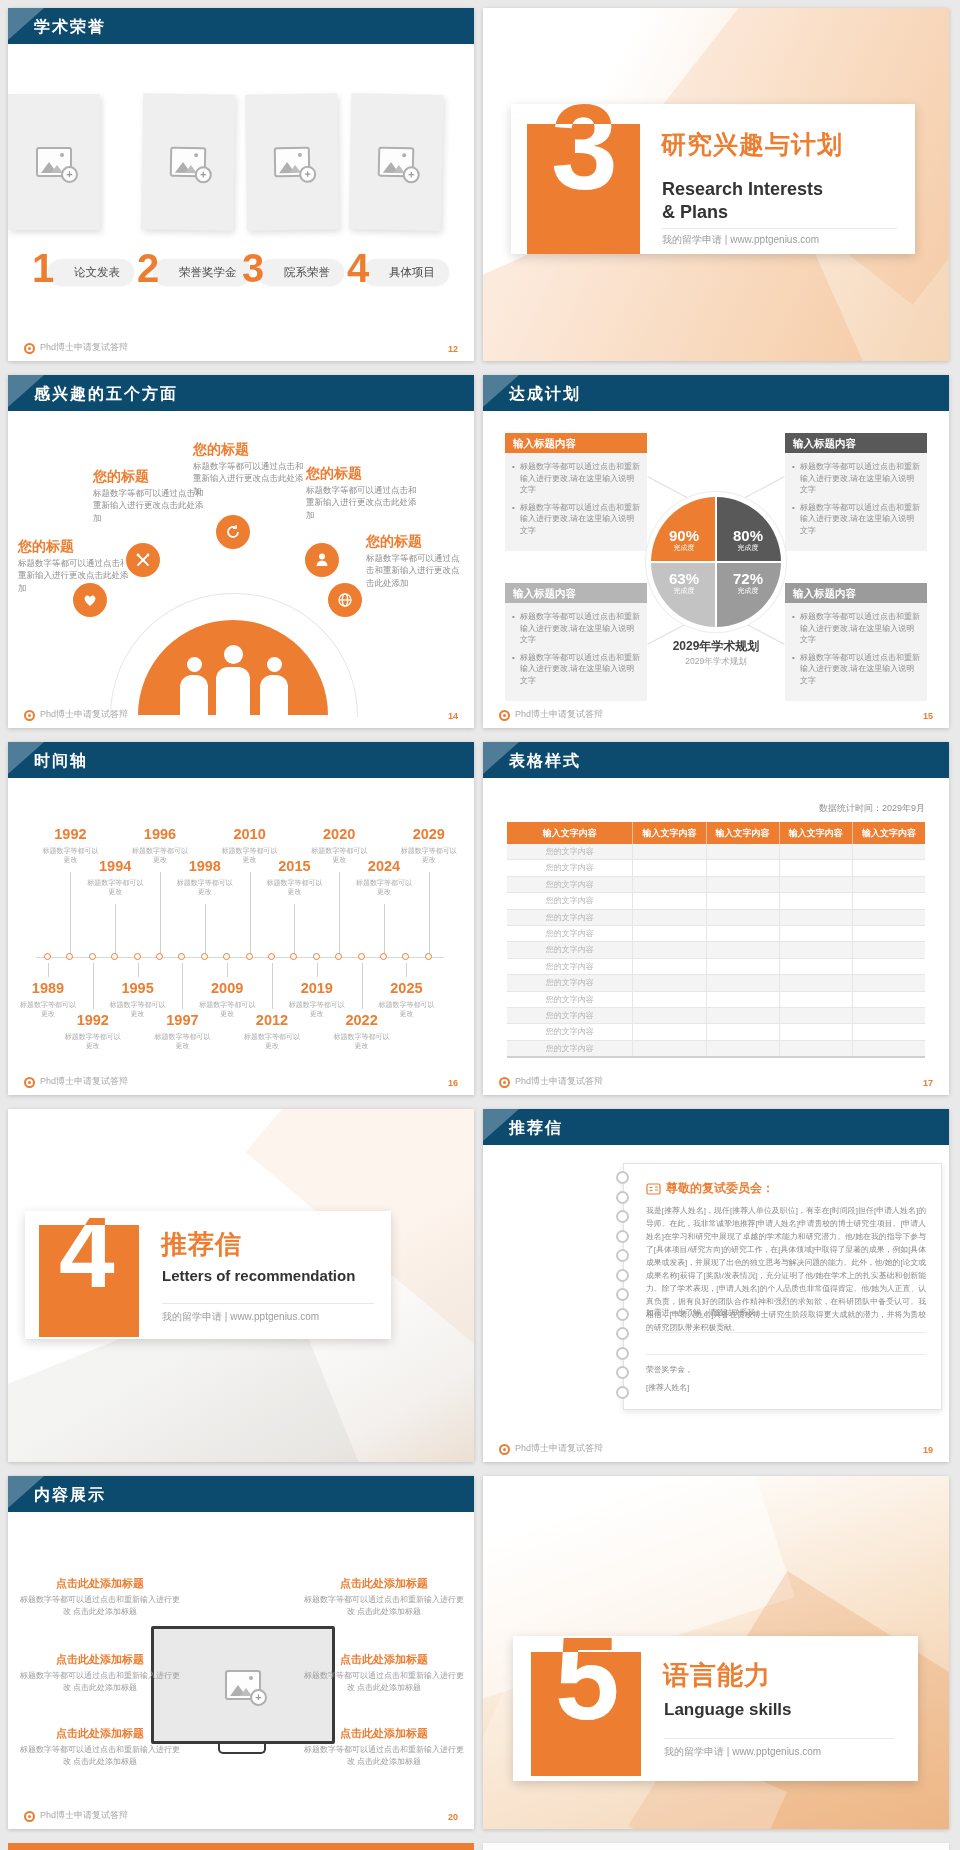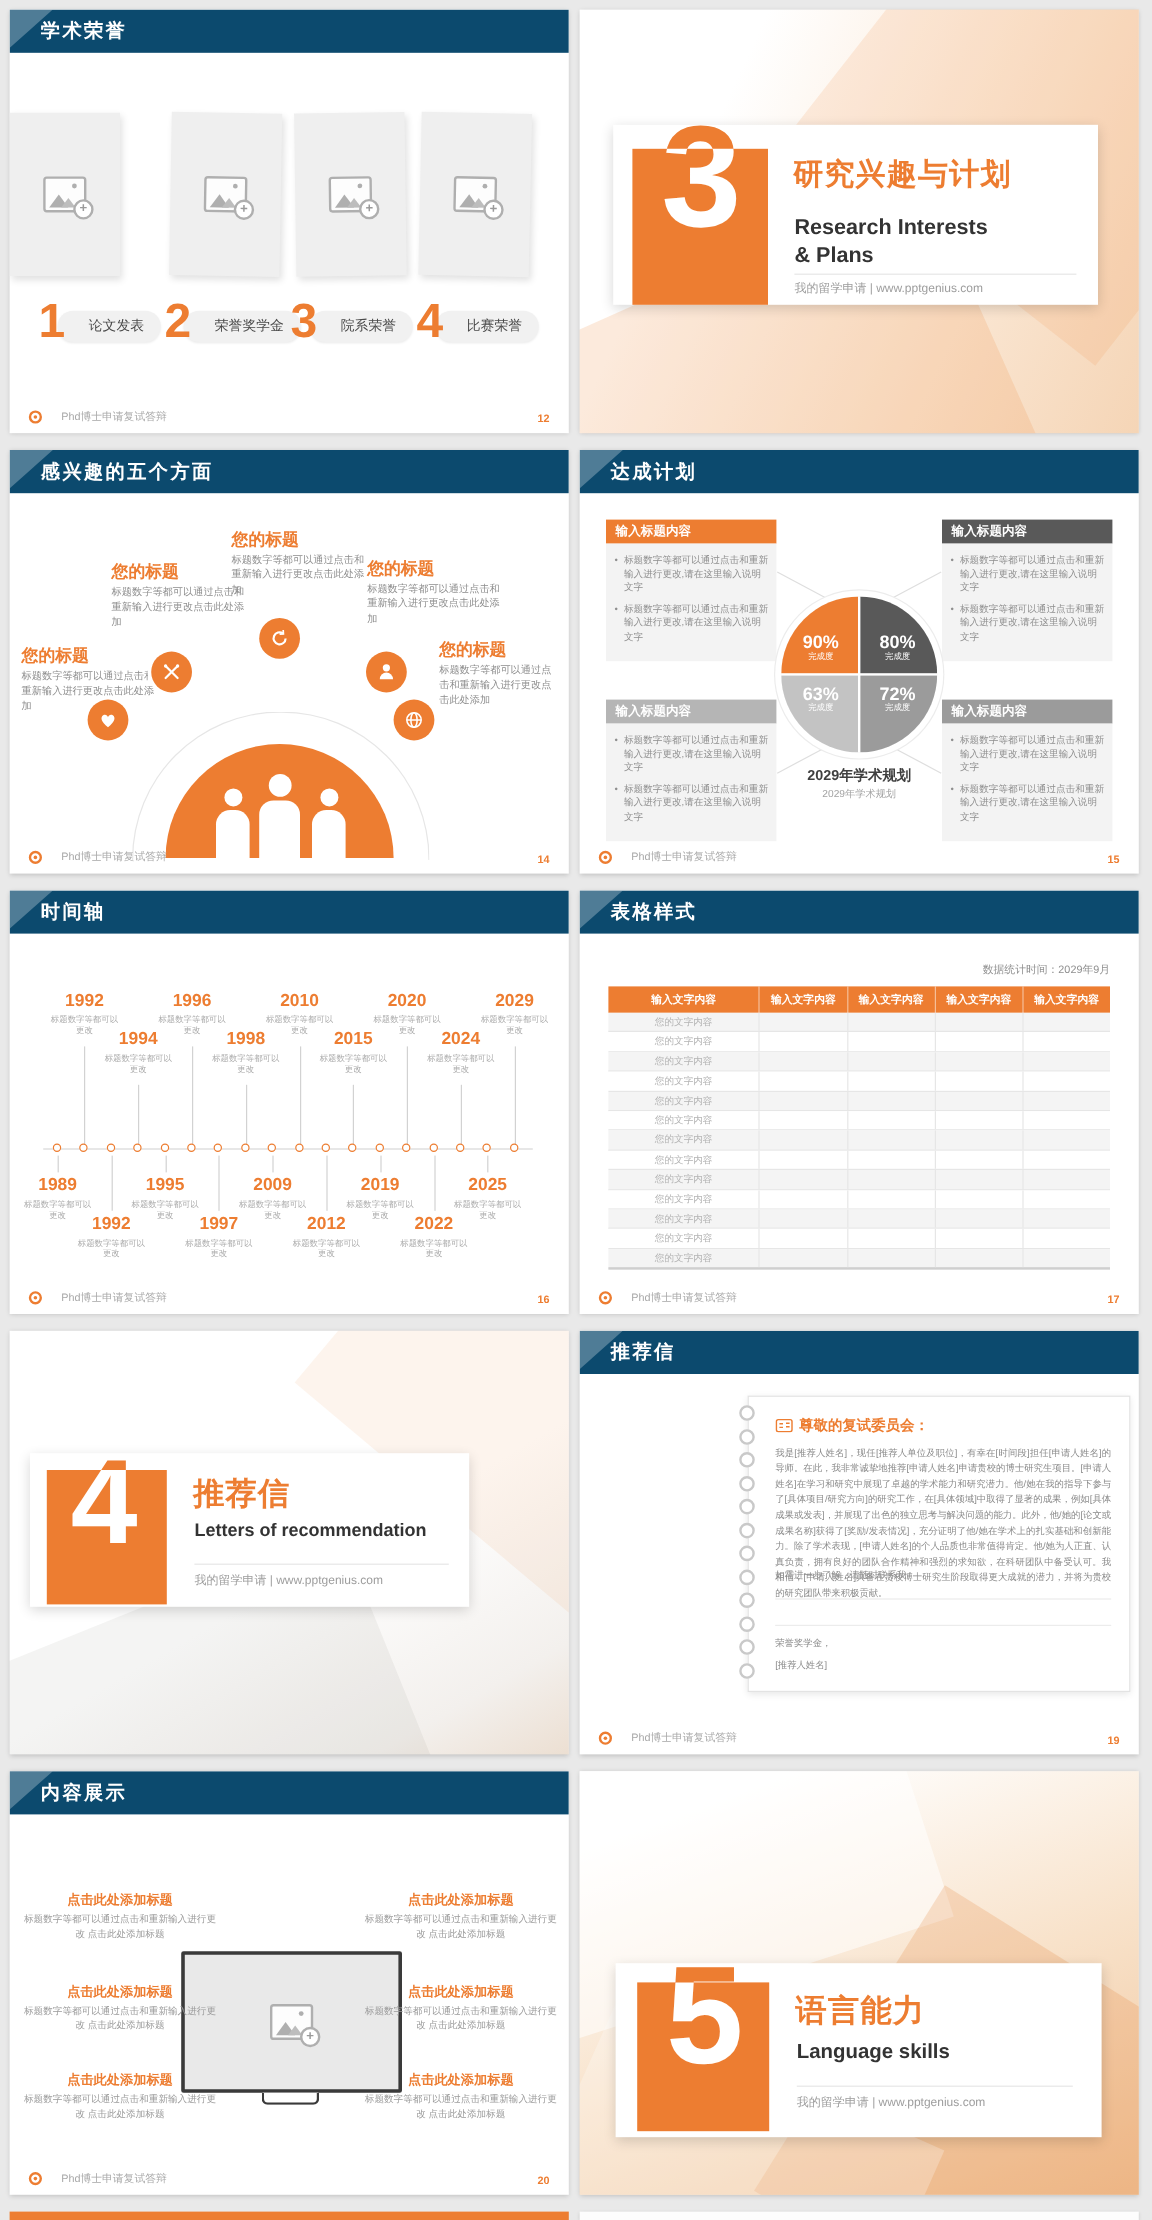--- a/index.html
+++ b/index.html
@@ -15,21 +15,21 @@
   .r1{top:8px}.r2{top:375px}.r3{top:742px}.r4{top:1109px}.r5{top:1476px}
 
   
   .bar{position:absolute;top:0;left:0;right:0;height:36px;background:#0c4a6e}
   .bar .tri{position:absolute;left:0;top:0;width:0;height:0;border-style:solid;
             border-width:32px 36px 0 0;border-color:rgba(255,255,255,.28) transparent transparent transparent}
   .bar h2{margin:0;position:absolute;left:26px;top:0;line-height:37px;font-size:16px;
           color:#fff;font-weight:bold;letter-spacing:2px}
 
   
-  .pagefoot{position:absolute;bottom:7px;left:16px;display:flex;align-items:center;gap:16px;
+  .pagefoot{position:absolute;bottom:7px;left:16px;display:flex;align-items:flex-end;gap:5px;
             color:#a8a8a8;font-size:9px}
   .logo-dot{width:11px;height:11px;border:2px solid #ed7d31;border-radius:50%;
             box-sizing:border-box;position:relative;flex:0 0 auto}
   .logo-dot::after{content:"";position:absolute;left:2px;top:2px;width:3px;height:3px;
                    background:#ed7d31;border-radius:50%}
   .pagenum{position:absolute;bottom:7px;right:16px;color:#ed7d31;font-size:9px;font-weight:bold}
 
   
   .imgph{position:relative;width:32px;height:26px;border:2px solid #afafaf;border-radius:3px;background:#fdfdfd}
   .imgph .sun{position:absolute;top:4px;right:6px;width:4px;height:4px;border-radius:50%;background:#afafaf}
@@ -202,21 +202,21 @@
       <div class="numgroup" style="left: 129px;">
         <div class="bignum">2</div>
         <div class="pill">荣誉奖学金</div>
       </div>
       <div class="numgroup" style="left: 234px;">
         <div class="bignum">3</div>
         <div class="pill">院系荣誉</div>
       </div>
       <div class="numgroup" style="left: 339px;">
         <div class="bignum">4</div>
-        <div class="pill">比赛荣誉</div>
+        <div class="pill">具体项目</div>
       </div>
     </div>
   <div class="pagefoot">
     <span class="logo-dot"></span>
     <span>Phd博士申请复试答辩</span>
   </div>
   <div class="pagenum">12</div>
 </div>
 
 <div class="slide s-r r1 cover2">

